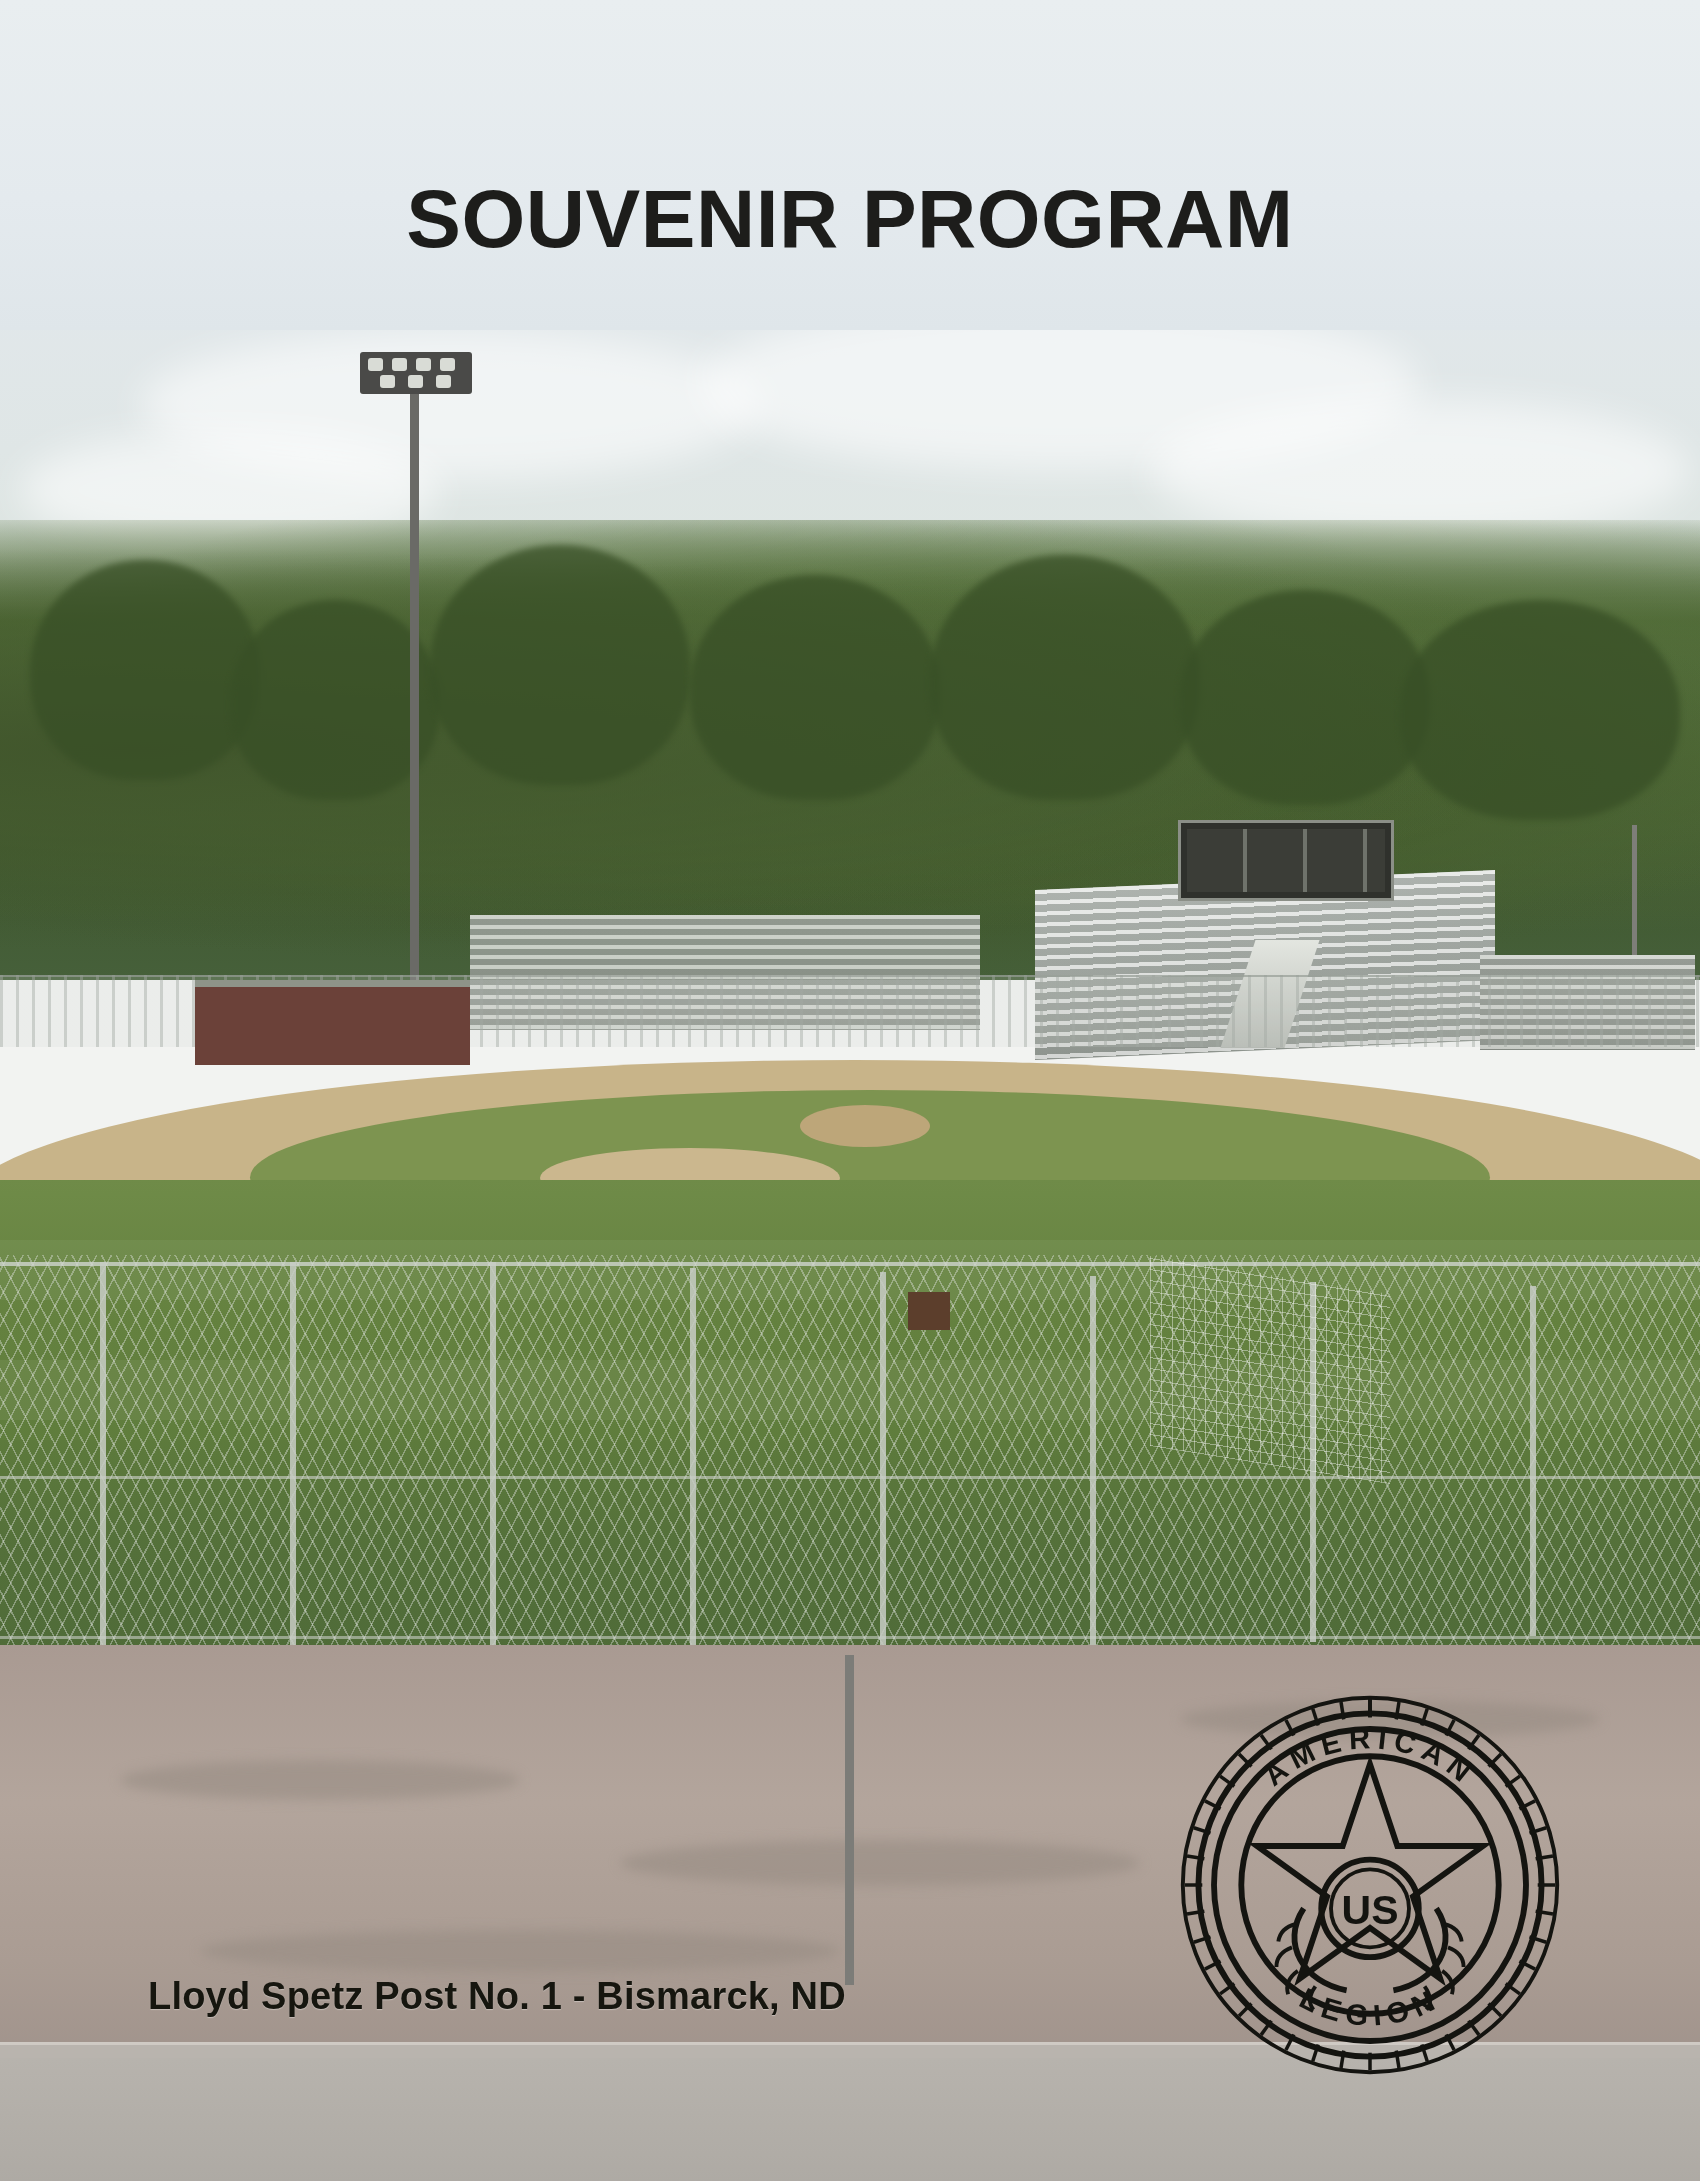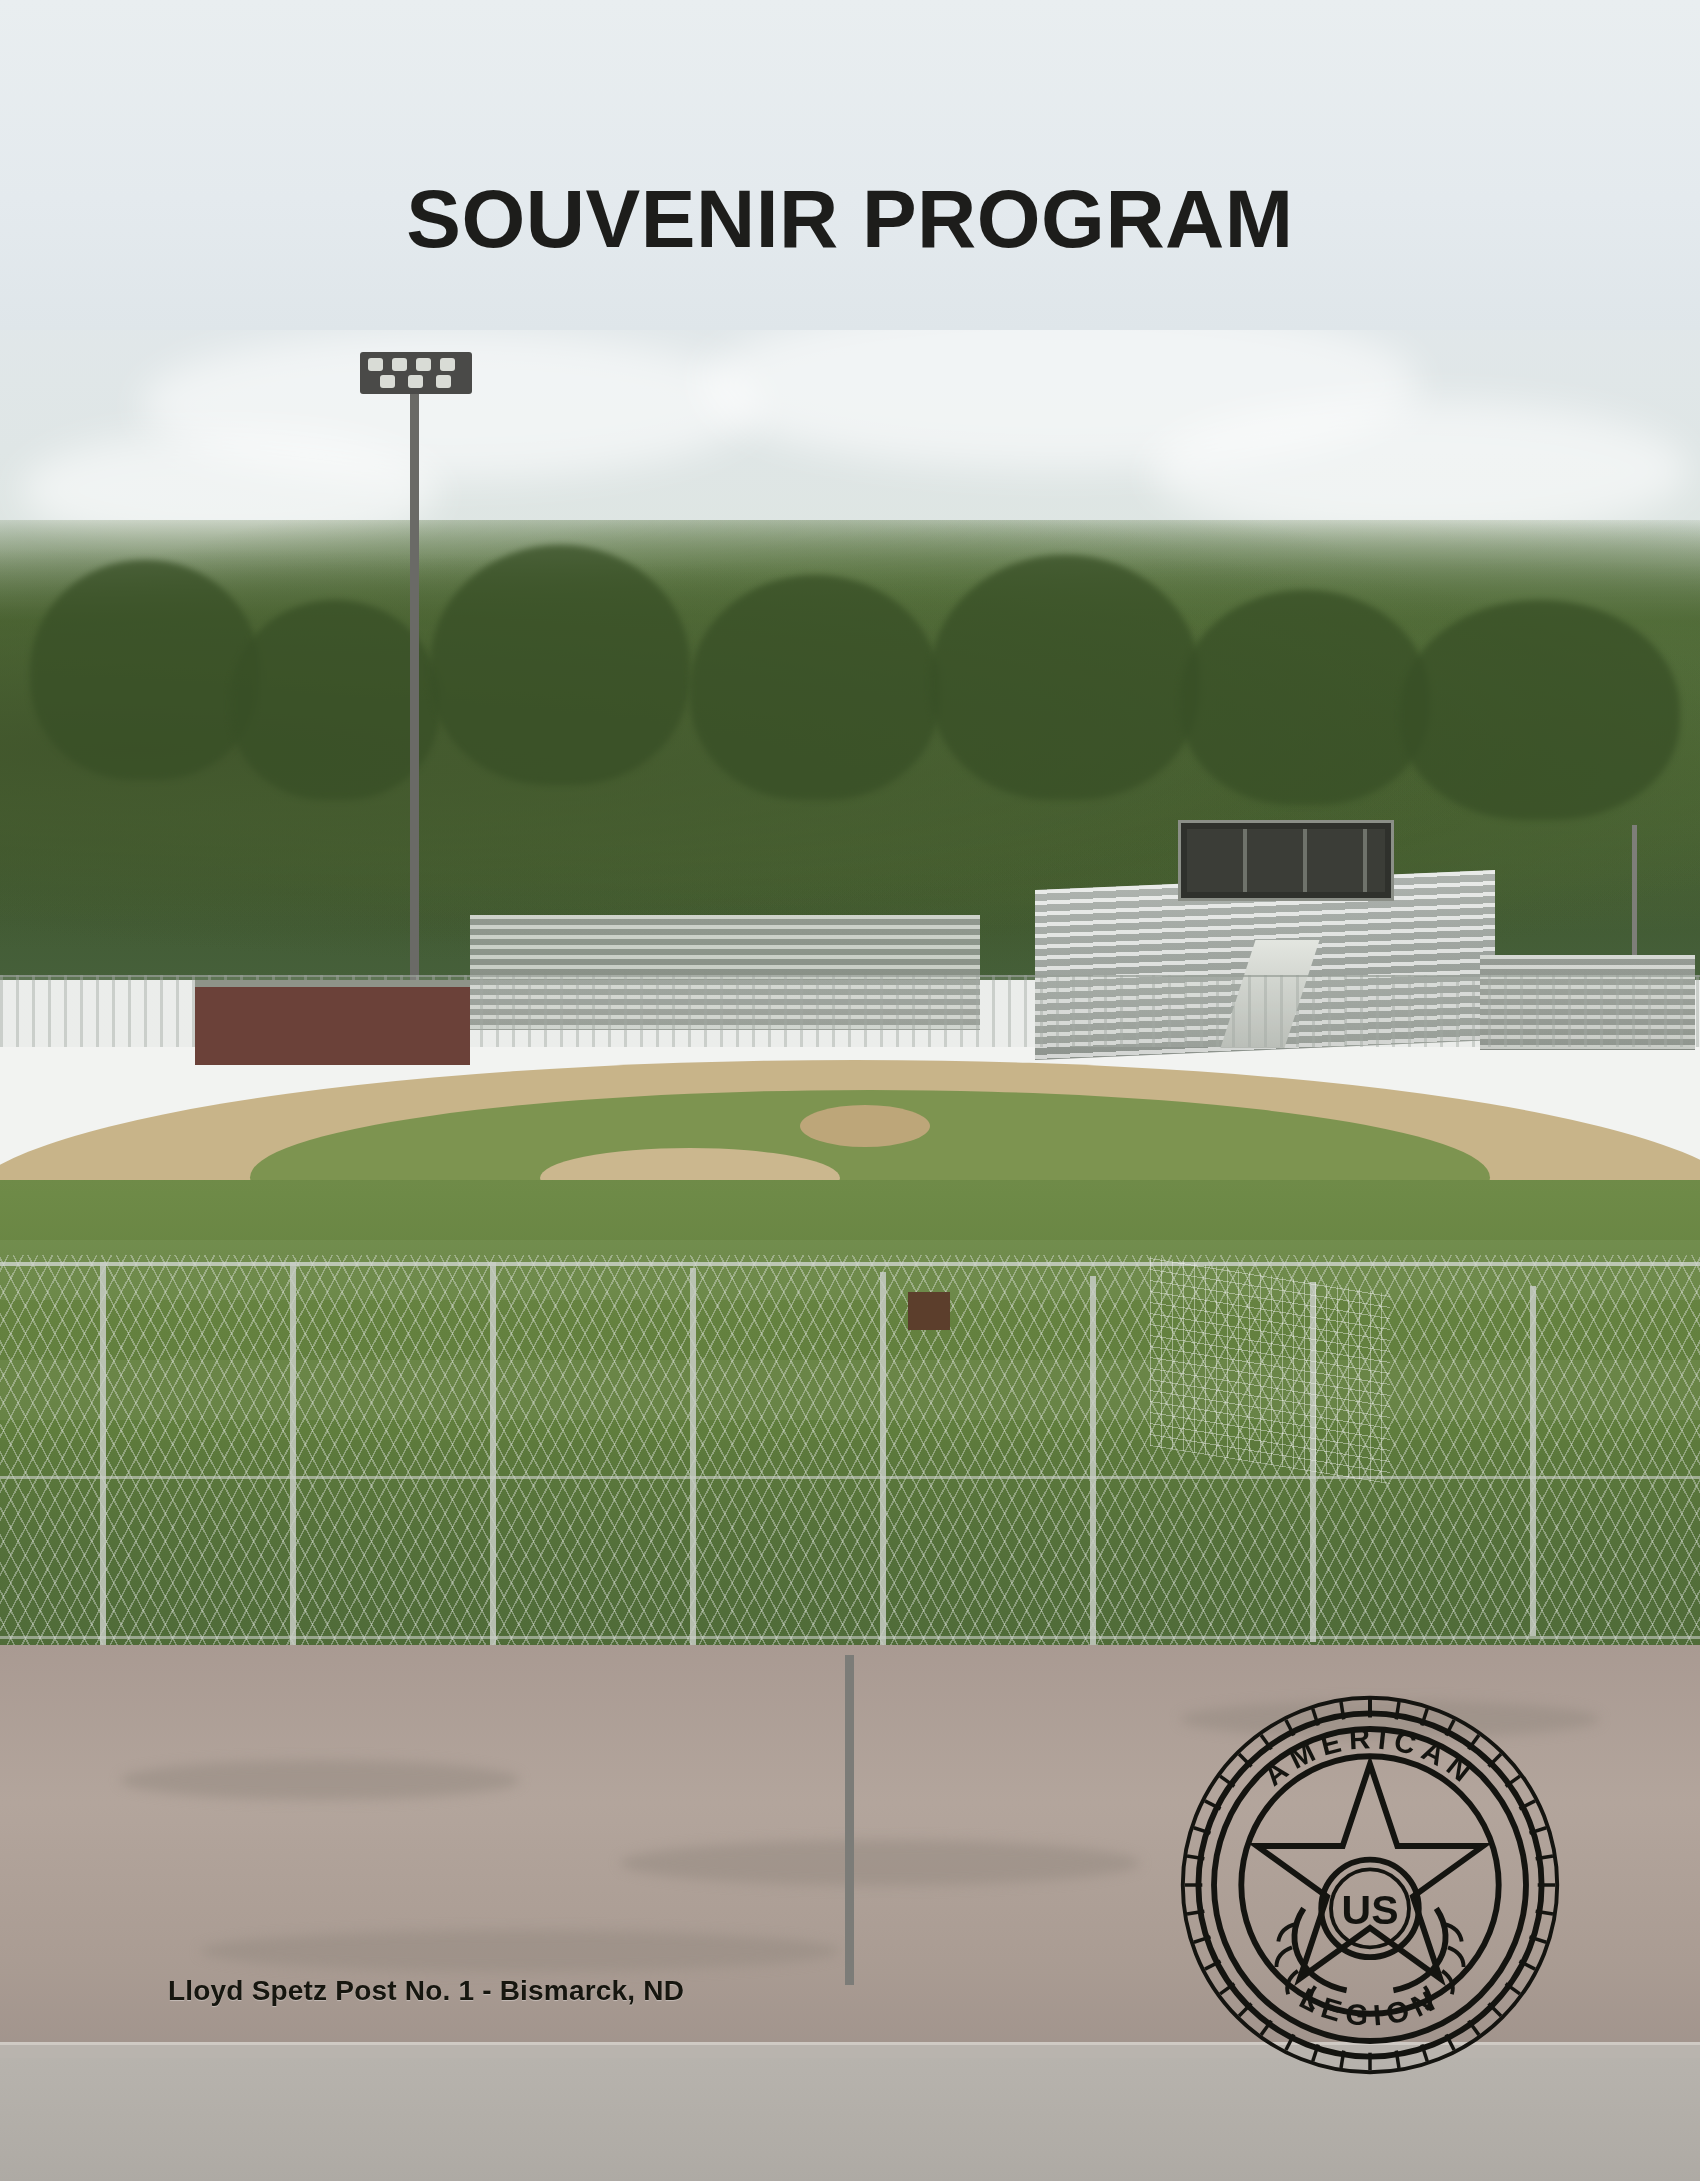--- a/index.html
+++ b/index.html
@@ -336,23 +336,23 @@
   .sign-post {
     position: absolute;
     left: 845px; top: 1655px;
     width: 9px; height: 330px;
     background: #7c7c78;
   }
 
   
   .caption {
     position: absolute;
-    left: 168px;
+    left: 148px;
     top: 1975px;
-    font-size: 28px;
+    font-size: 38px;
     font-weight: bold;
     color: #16160f;
     letter-spacing: 0.2px;
     z-index: 8;
     text-shadow: 0 1px 1px rgba(255,255,255,0.35);
   }
 
   
   .emblem {
     position: absolute;

